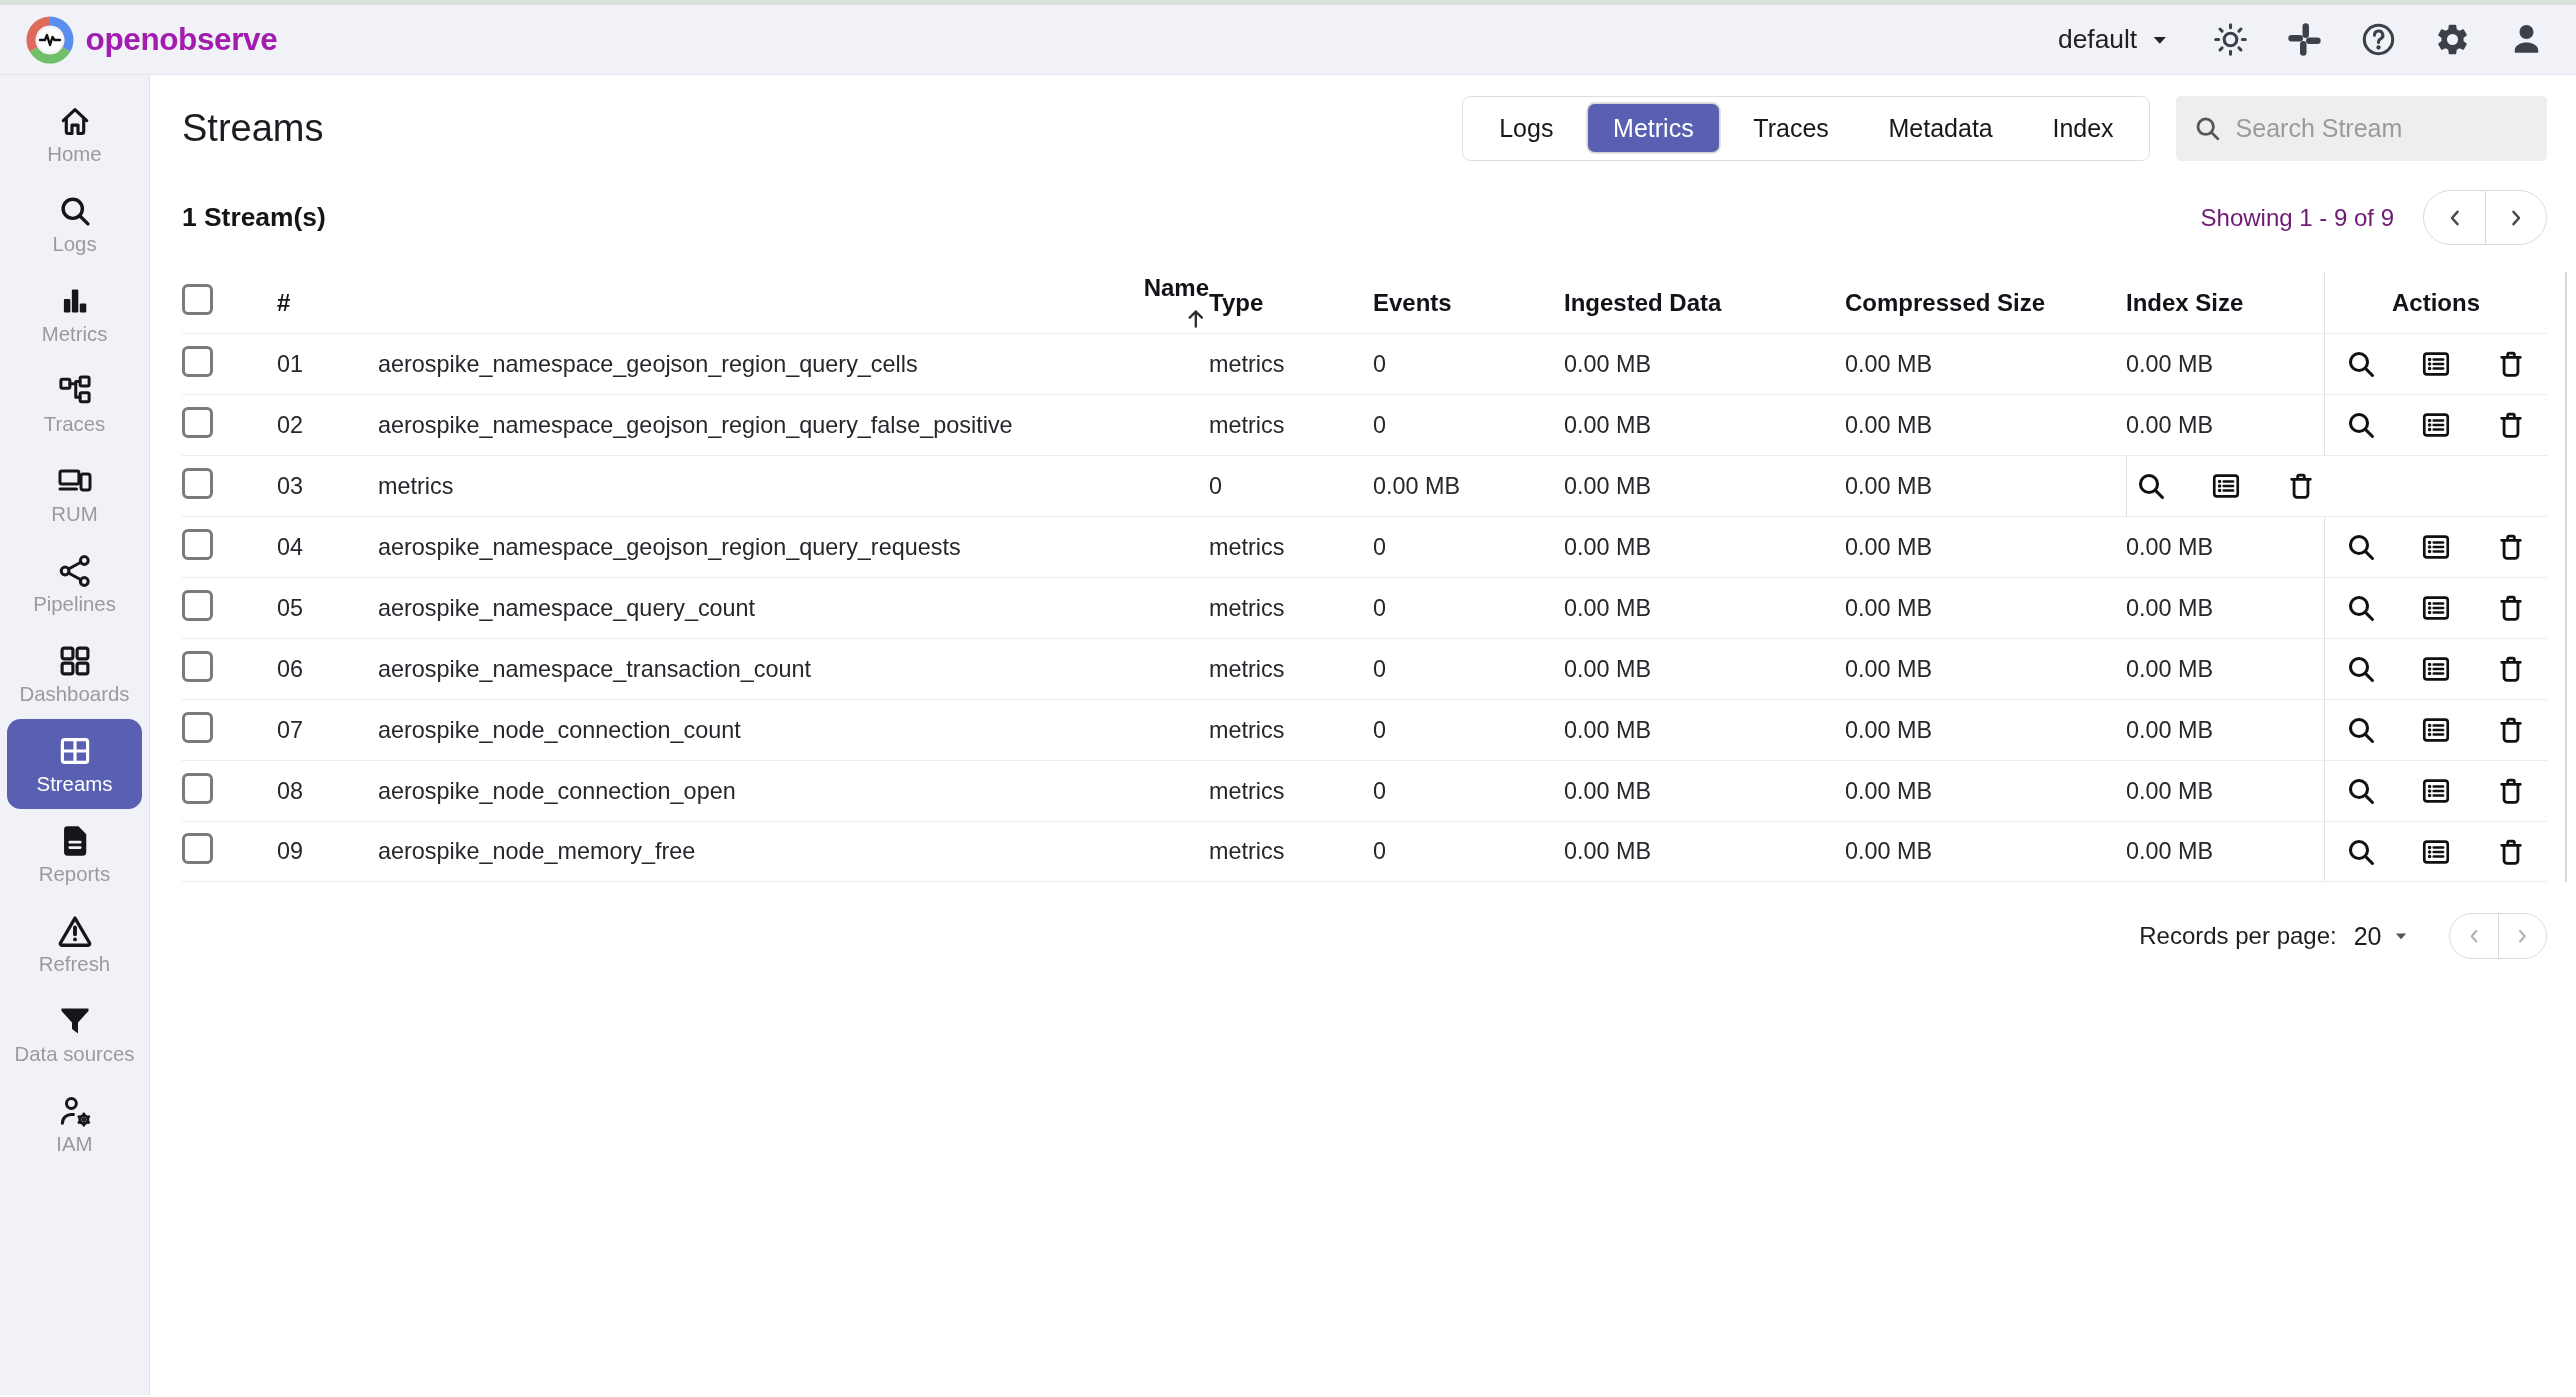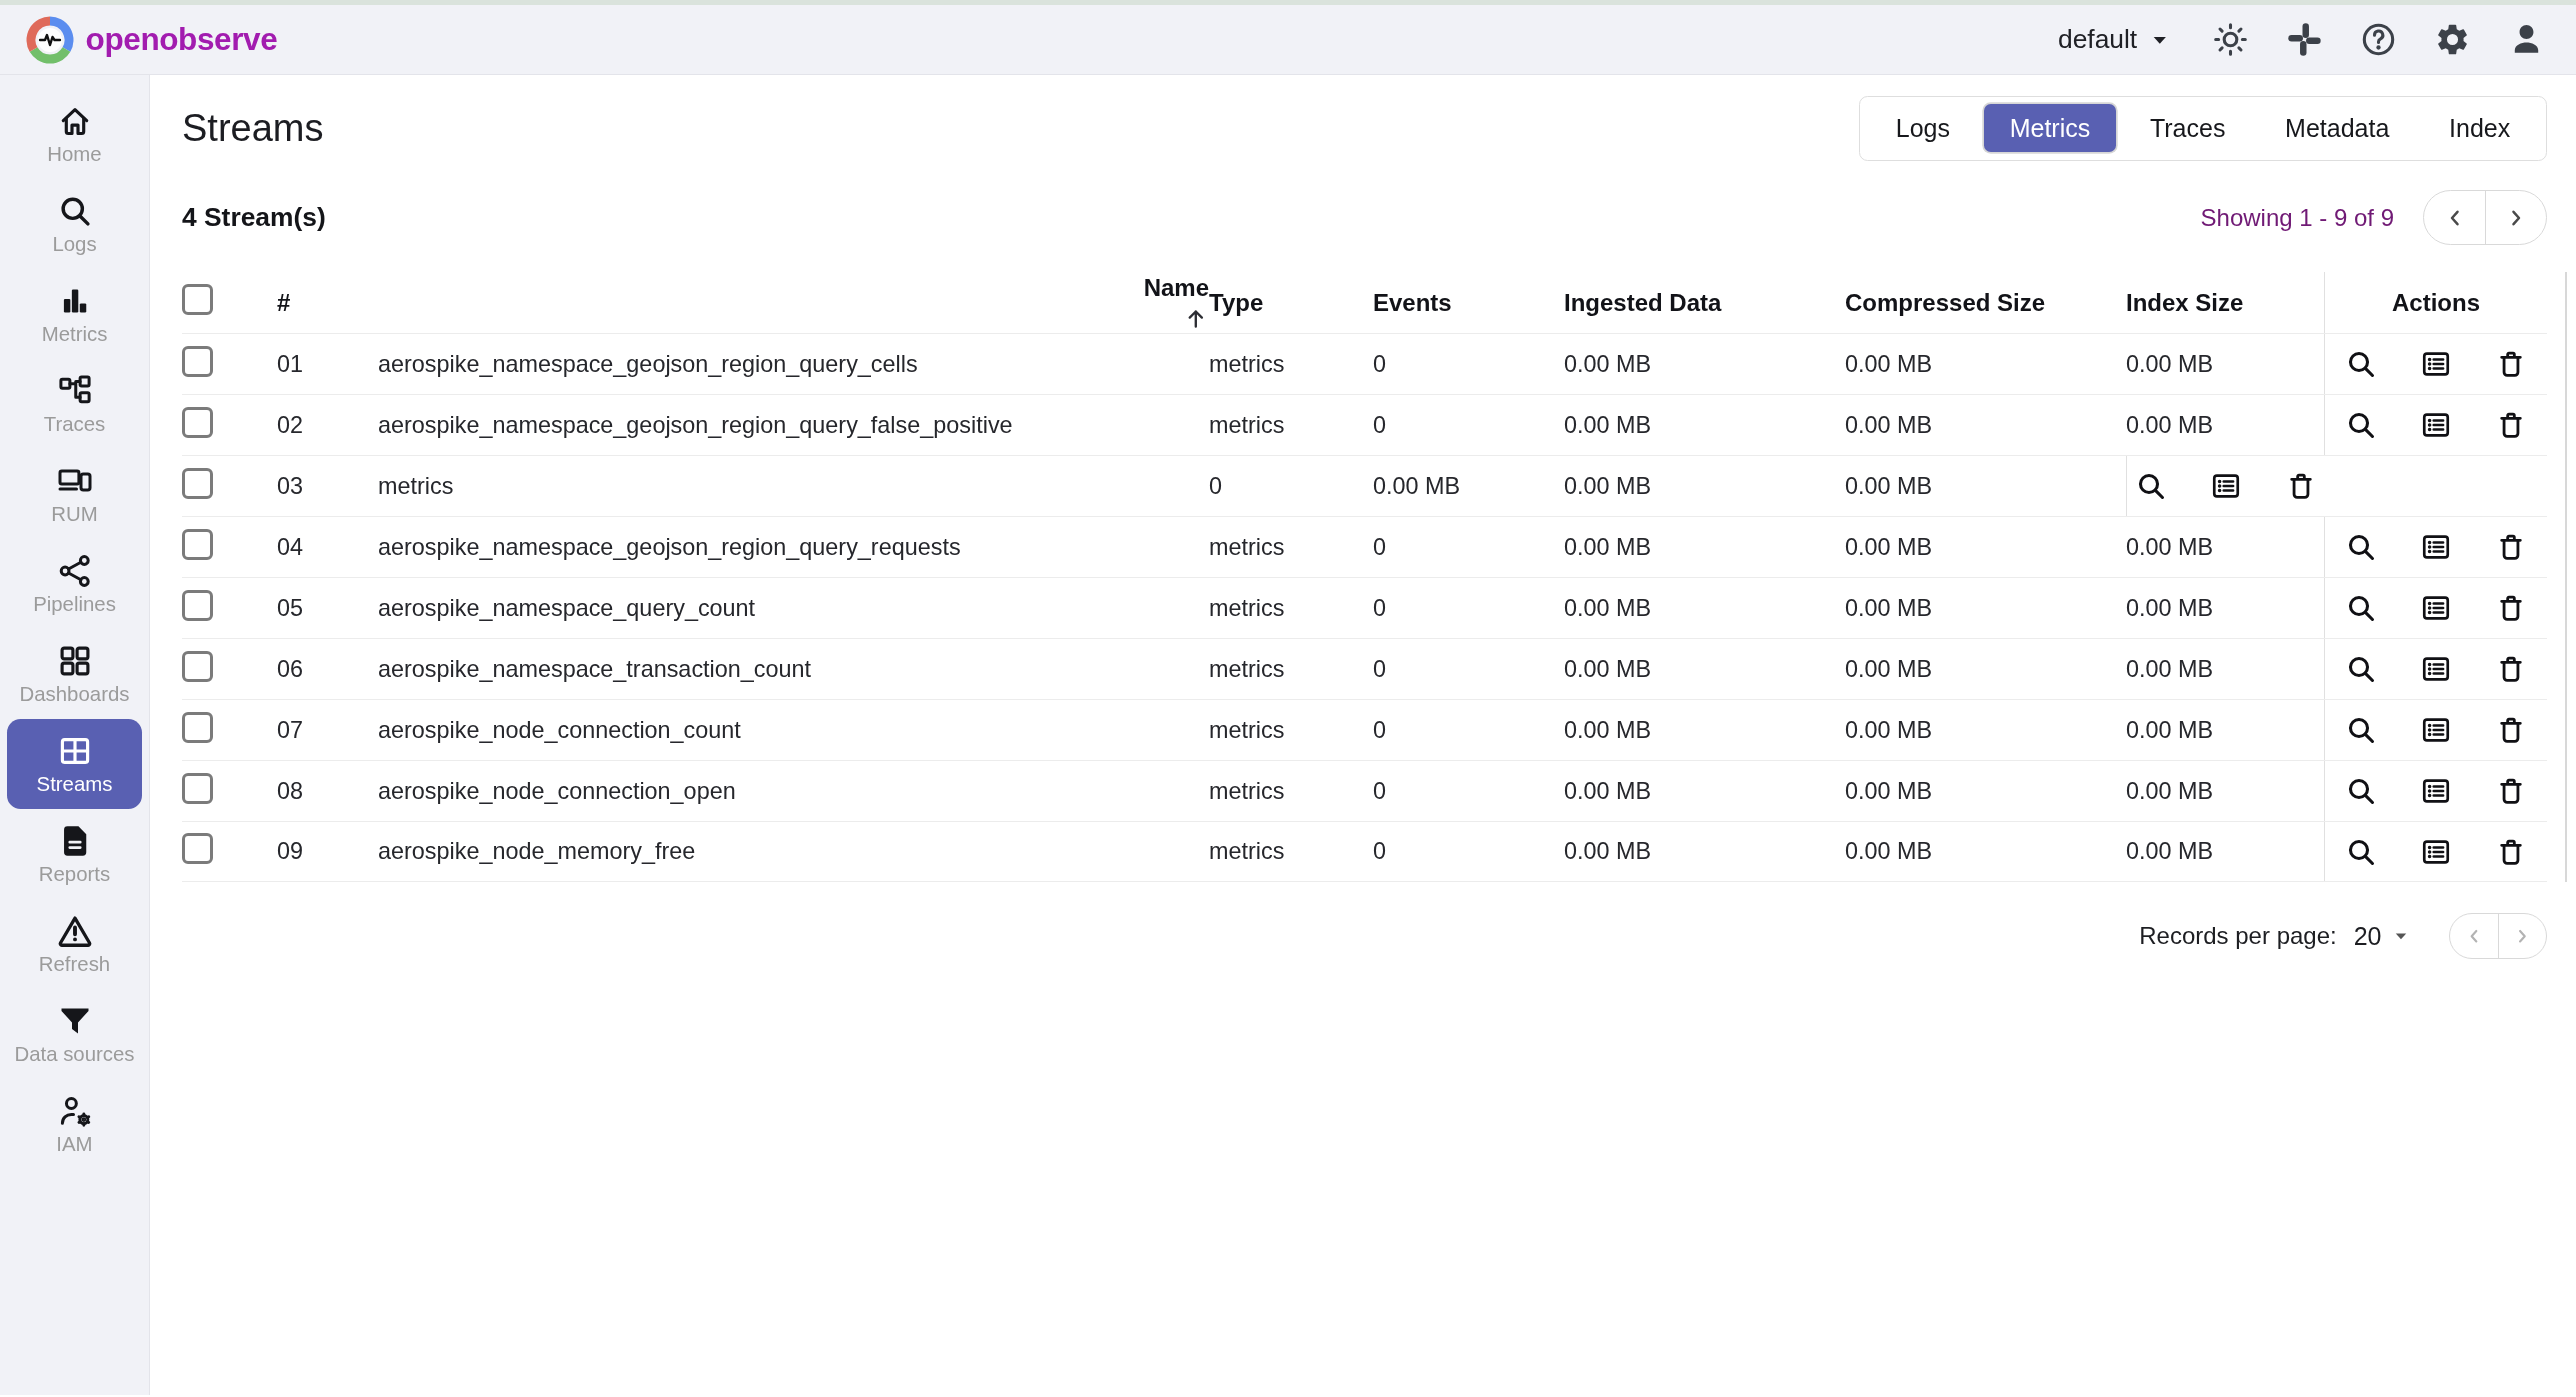--- a/index.html
+++ b/index.html
@@ -299,24 +299,33 @@
   <button class="tab">Logs</button>
 
   <button class="tab active">Metrics</button>
 
   <button class="tab">Traces</button>
 
   <button class="tab">Metadata</button>
 
   <button class="tab">Index</button>
 </div>
+      <div class="searchbox">
+        <span style="display:flex;">
+            <svg viewBox="0 0 24 24" fill="none" stroke="currentColor" stroke-linecap="round" stroke-linejoin="round" stroke-width="2.3">
+              <circle cx="10.5" cy="10.5" r="6.4"></circle>
+              <path d="M15.3 15.3 20.6 20.6"></path>
+            </svg>
+          </span>
+        <input type="text" placeholder="Search Stream" style="">
+      </div>
     </div>
 
     <div class="meta-row">
-      <span class="stream-count">4 Stream(s)</span>
+      <span class="stream-count">1 Stream(s)</span>
       <div class="meta-right">
         <span class="showing">Showing 1 - 9 of 9</span>
         <div class="pager">
           <button>
               <span style="display:flex;">
                 <svg viewBox="0 0 24 24" fill="none" stroke="currentColor" stroke-linecap="round" stroke-linejoin="round" stroke-width="2.5">
                   <path d="M14.5 5.8 9 12l5.5 6.2"></path>
                 </svg>
               </span>
             </button>

